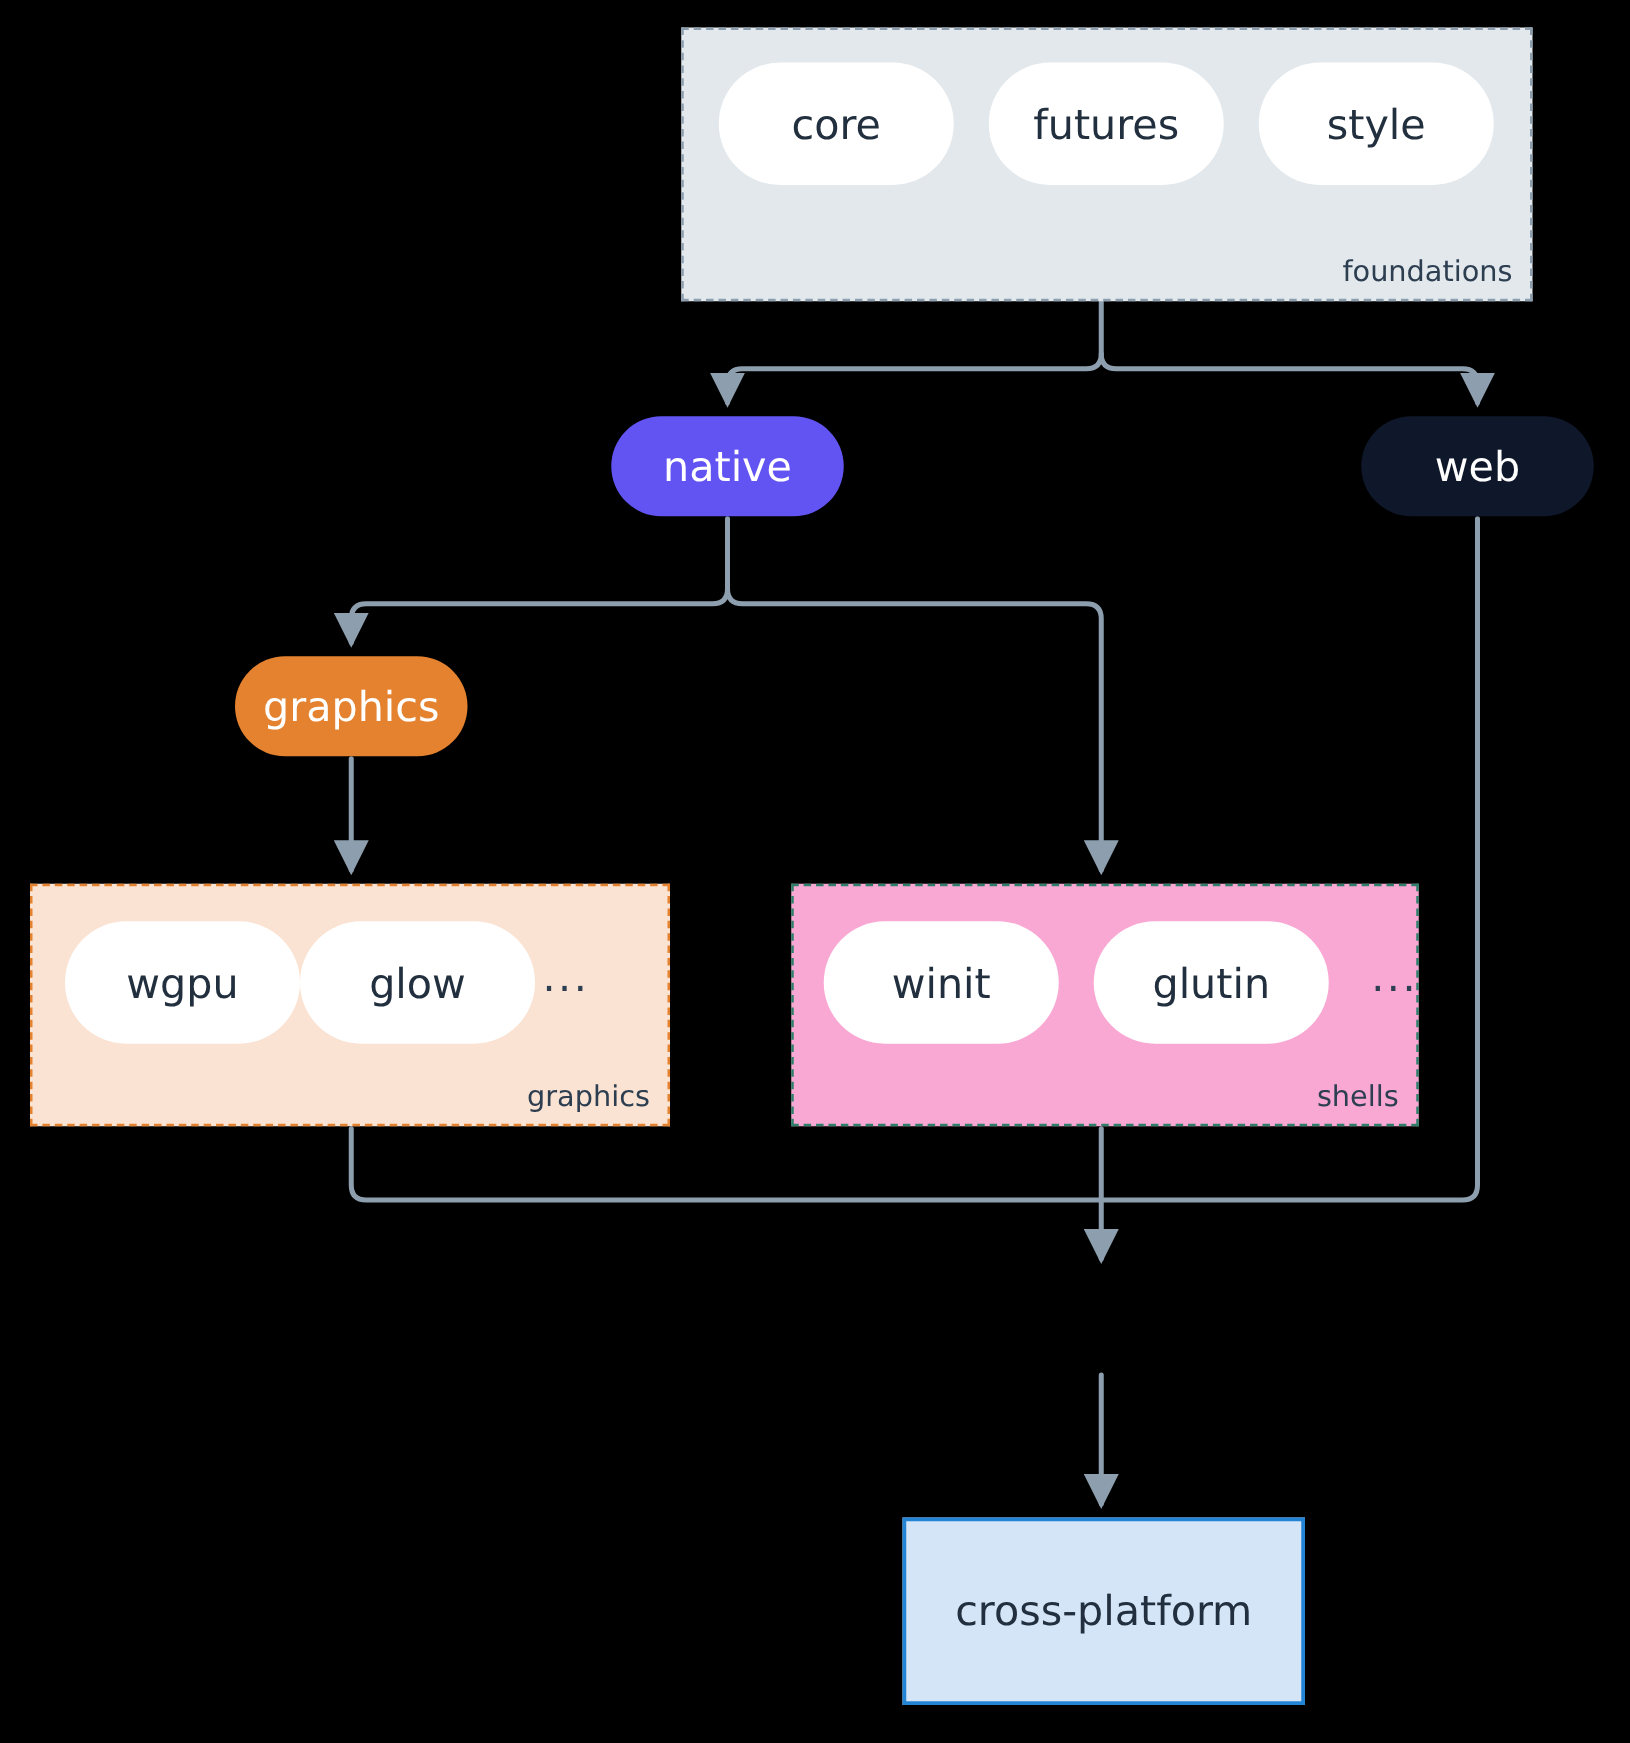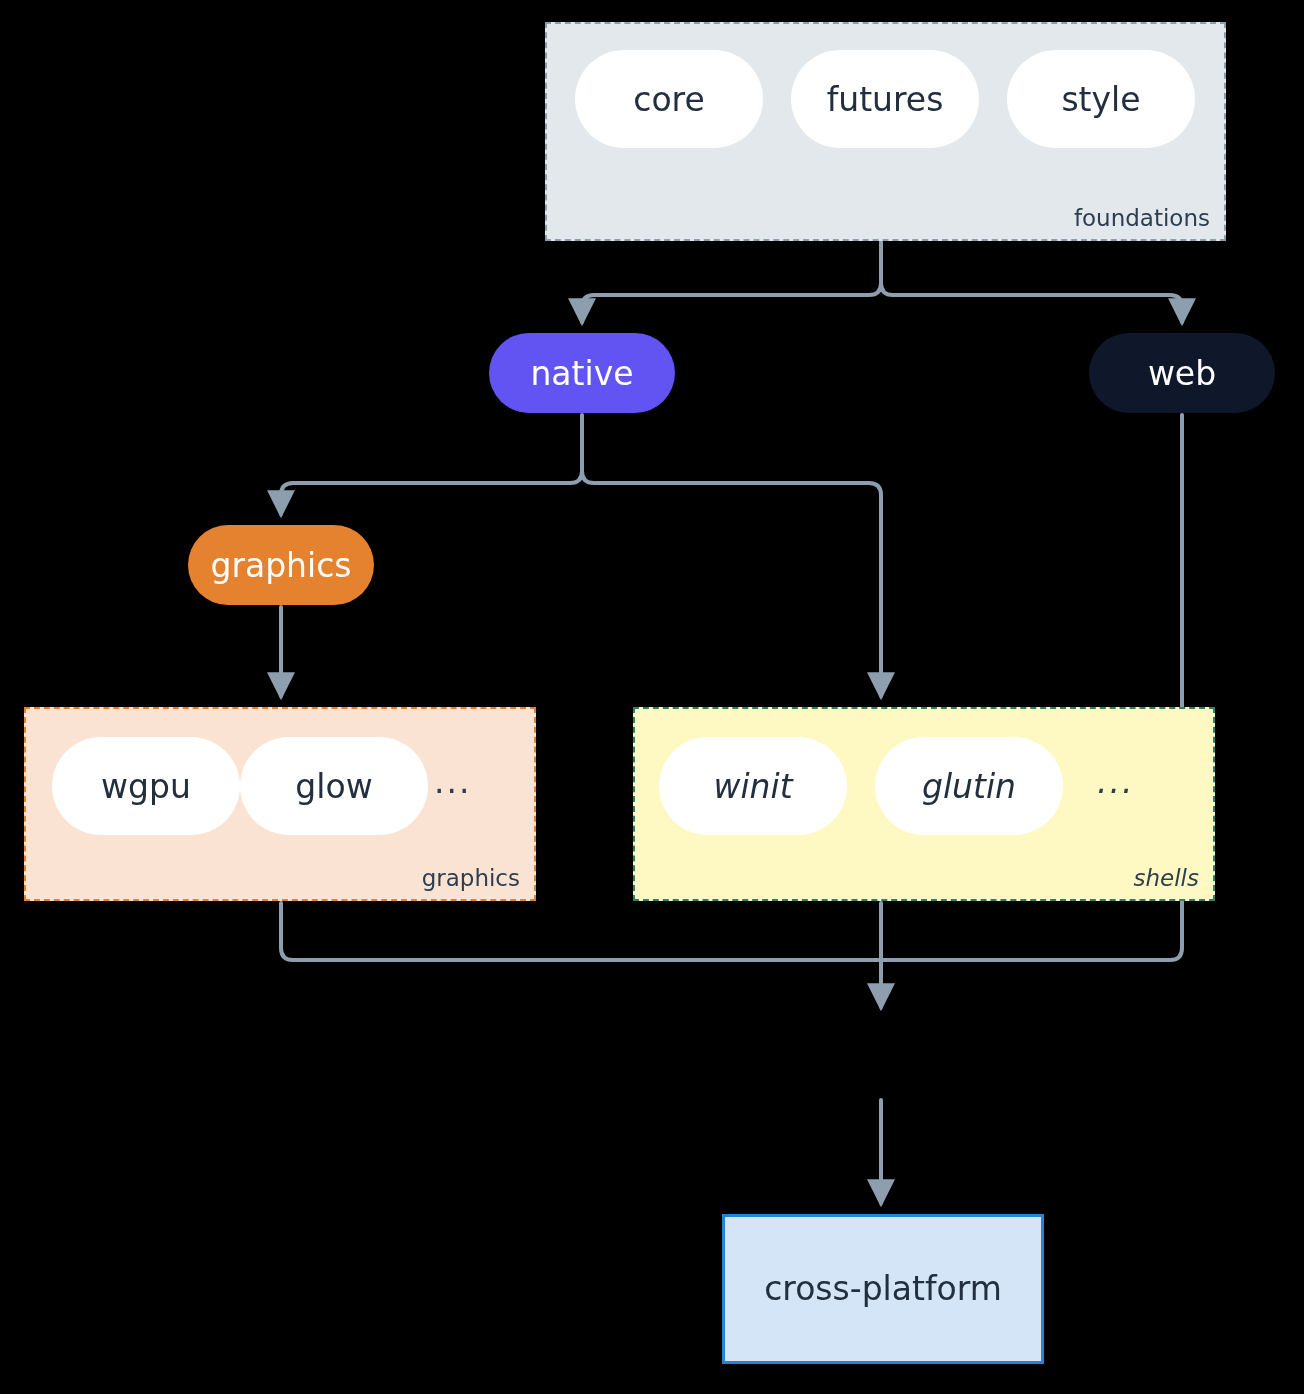--- a/index.html
+++ b/index.html
@@ -73,25 +73,24 @@
   }
   #cluster-renderers .cluster-row {
     left: 26px;
     top: 28px;
   }
 
   
   #cluster-shells {
     left: 633px;
     top: 707px;
-    width: 582px;
+    width: 502px;
     height: 194px;
-    background: #fef9c3;
+    background: #f9a8d4;
     border: 2px dashed #2f7f6b;
-    font-style: italic;
   }
   #cluster-shells .cluster-row {
     left: 24px;
     top: 28px;
     gap: 28px;
   }
 
   
   .pill-white {
     height: 98px;

